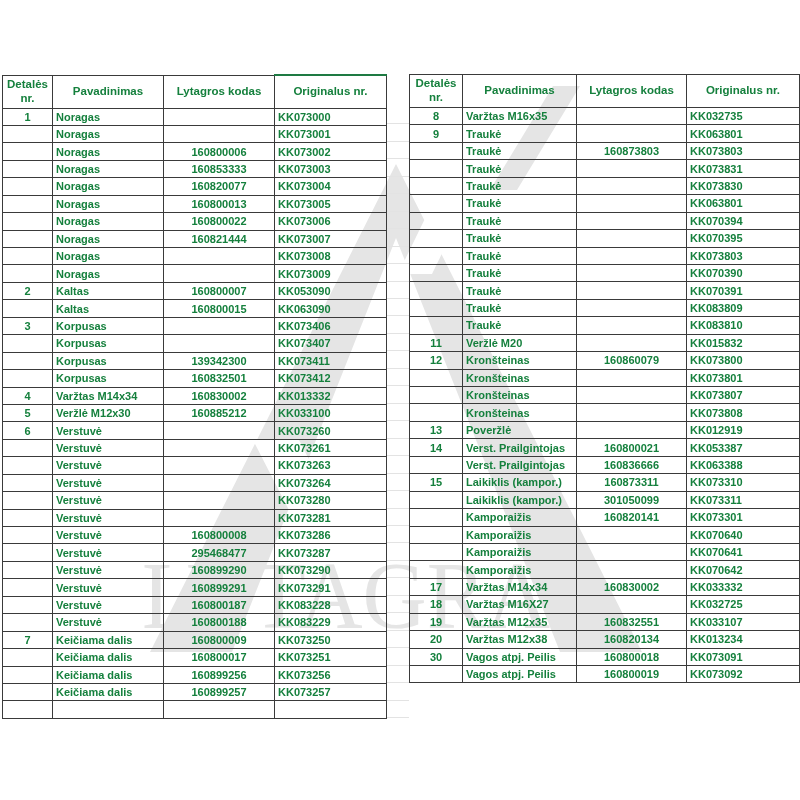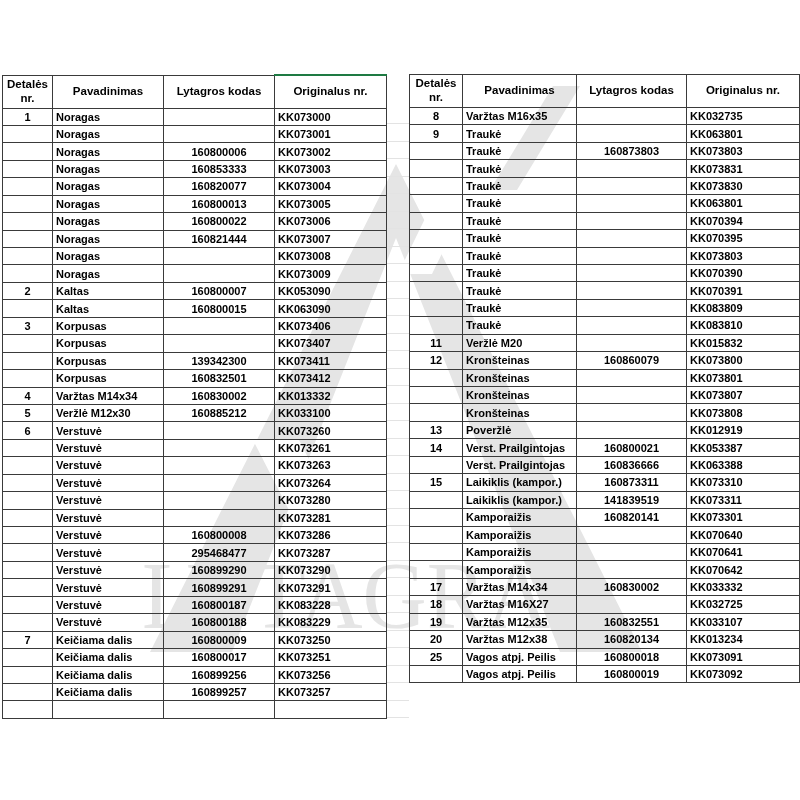--- a/index.html
+++ b/index.html
@@ -5,21 +5,21 @@
   html,body { margin:0; padding:0; background:#ffffff; }
   .canvas {
     position:relative; width:800px; height:800px; background:#ffffff;
     overflow:hidden; font-family:"Liberation Sans", sans-serif;
   }
   .watermark { position:absolute; left:0; top:0; z-index:0; }
 
   table.parts {
     position:absolute; top:74px; z-index:2;
     border-collapse:collapse; table-layout:fixed;
-    background:transparent; color:#000000;
+    background:transparent; color:#15803d;
   }
   table.tbl-left  { left:2px;   width:384px; }
   table.tbl-right { left:409px; width:390px; }
 
   .parts th, .parts td {
     border:1px solid #3a3a3a;
     overflow:hidden; white-space:nowrap;
     font-weight:bold; background:transparent;
   }
   .parts thead tr { height:33px; }
@@ -439,21 +439,21 @@
         </tr>
         <tr>
           <td class="c0">15</td>
           <td class="c1">Laikiklis (kampor.)</td>
           <td class="c2">160873311</td>
           <td class="c3">KK073310</td>
         </tr>
         <tr>
           <td class="c0"></td>
           <td class="c1">Laikiklis (kampor.)</td>
-          <td class="c2">141839519</td>
+          <td class="c2">301050099</td>
           <td class="c3">KK073311</td>
         </tr>
         <tr>
           <td class="c0"></td>
           <td class="c1">Kamporaižis</td>
           <td class="c2">160820141</td>
           <td class="c3">KK073301</td>
         </tr>
         <tr>
           <td class="c0"></td>
@@ -491,21 +491,21 @@
           <td class="c2">160832551</td>
           <td class="c3">KK033107</td>
         </tr>
         <tr>
           <td class="c0">20</td>
           <td class="c1">Varžtas M12x38</td>
           <td class="c2">160820134</td>
           <td class="c3">KK013234</td>
         </tr>
         <tr>
-          <td class="c0">25</td>
+          <td class="c0">30</td>
           <td class="c1">Vagos atpj. Peilis</td>
           <td class="c2">160800018</td>
           <td class="c3">KK073091</td>
         </tr>
         <tr>
           <td class="c0"></td>
           <td class="c1">Vagos atpj. Peilis</td>
           <td class="c2">160800019</td>
           <td class="c3">KK073092</td>
         </tr>

